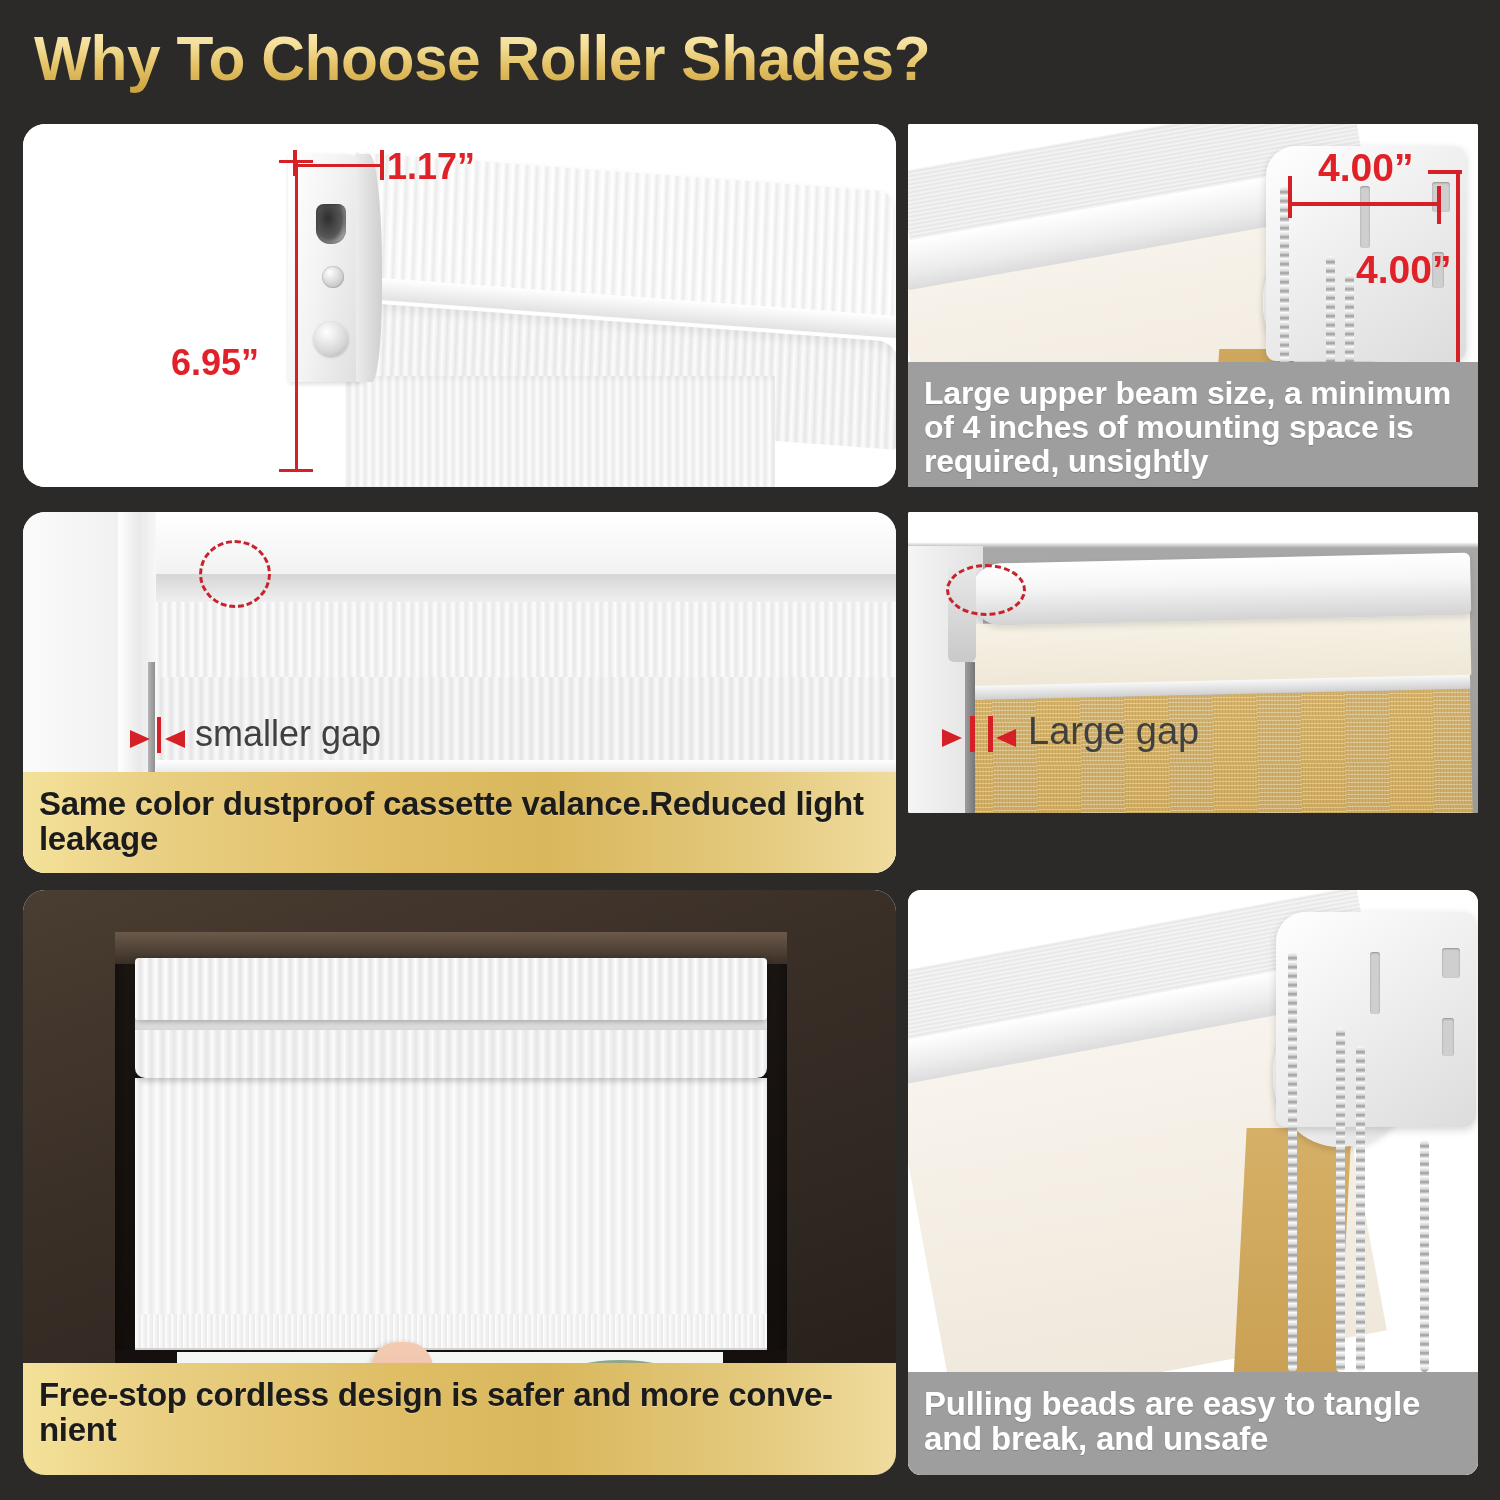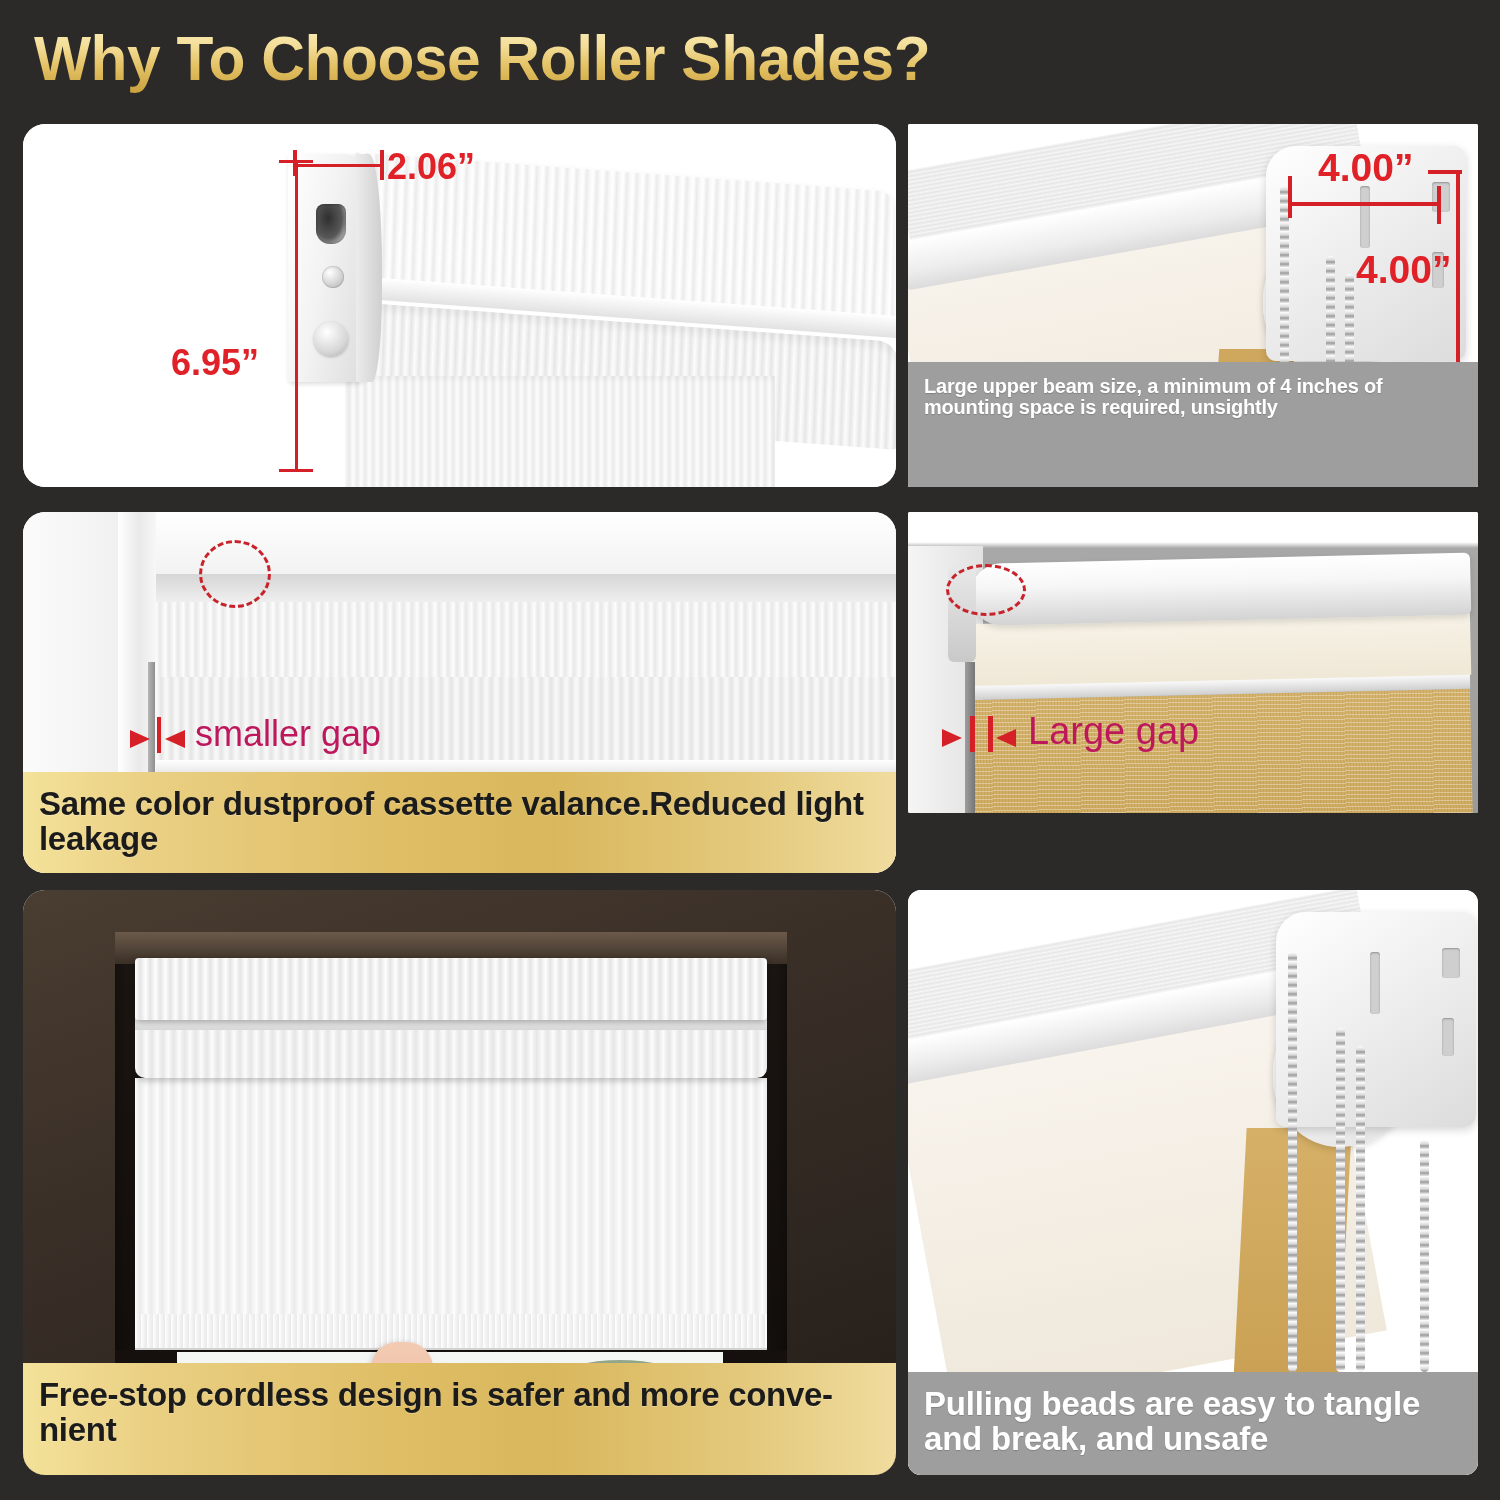--- a/index.html
+++ b/index.html
@@ -62,35 +62,35 @@
     letter-spacing: -0.3px;
     text-shadow: 0 1px 0 rgba(255,255,255,0.25);
   }
   .caption.gray {
     background: #9e9e9e;
     color: #ffffff;
     font-size: 33px;
     letter-spacing: -0.2px;
     text-shadow: 0 1px 1px rgba(0,0,0,0.18);
   }
-  .caption.gray.tall { font-size: 20px; }
+  .caption.gray.tall { font-size: 32px; }
 
   
   .dimline { position: absolute; background: #D62027; z-index: 25; }
   .dimlabel {
     position: absolute;
     color: #E02127;
     font-weight: bold;
     font-family: "Liberation Sans", sans-serif;
     z-index: 26;
     white-space: nowrap;
   }
   .gaplabel {
     position: absolute;
-    color: #be185d;
+    color: #404040;
     font-weight: normal;
     font-family: "Liberation Sans", sans-serif;
     z-index: 26;
     white-space: nowrap;
   }
   .dashcircle {
     position: absolute;
     border: 3px dashed #C8232B;
     border-radius: 50%;
     z-index: 26;
@@ -381,21 +381,21 @@
       <div class="p1-roll"></div>
       <div class="p1-fabric"></div>
       <div class="p1-endcap"></div>
       <div class="p1-hole"></div>
       <div class="p1-screw" style="left:299px; top:142px;"></div>
       <div class="p1-knob"></div>
 
       <div class="dimline" style="left:272px; top:40px; width:88px; height:3px;"></div>
       <div class="tick" style="left:270px; top:26px; height:26px;"></div>
       <div class="tick" style="left:357px; top:26px; height:30px;"></div>
-      <div class="dimlabel" style="left:364px; top:22px; font-size:36px;">2.06”</div>
+      <div class="dimlabel" style="left:364px; top:22px; font-size:36px;">1.17”</div>
 
       <div class="dimline" style="left:272px; top:36px; width:3px; height:312px;"></div>
       <div class="dimline" style="left:256px; top:36px; width:34px; height:3px;"></div>
       <div class="dimline" style="left:256px; top:345px; width:34px; height:3px;"></div>
       <div class="dimlabel" style="left:148px; top:218px; font-size:36px;">6.95”</div>
     </div>
 
   </div>
 
   <div class="panel square" style="left:908px; top:124px; width:570px; height:363px;">

